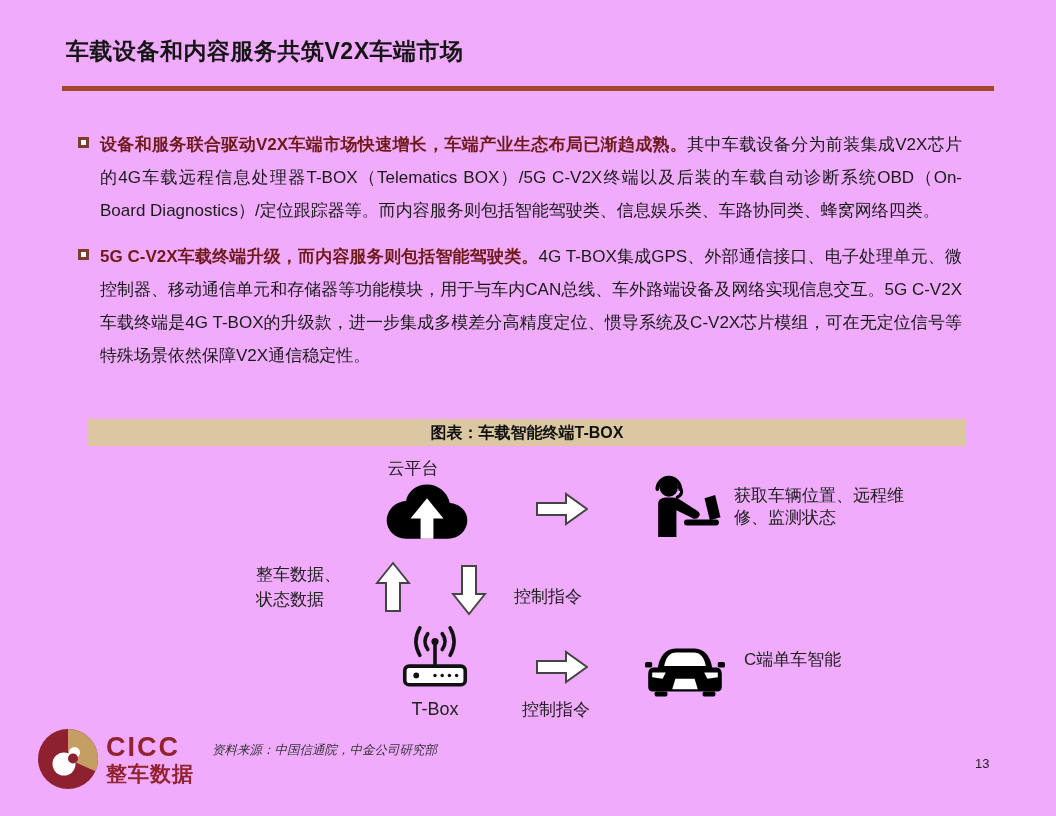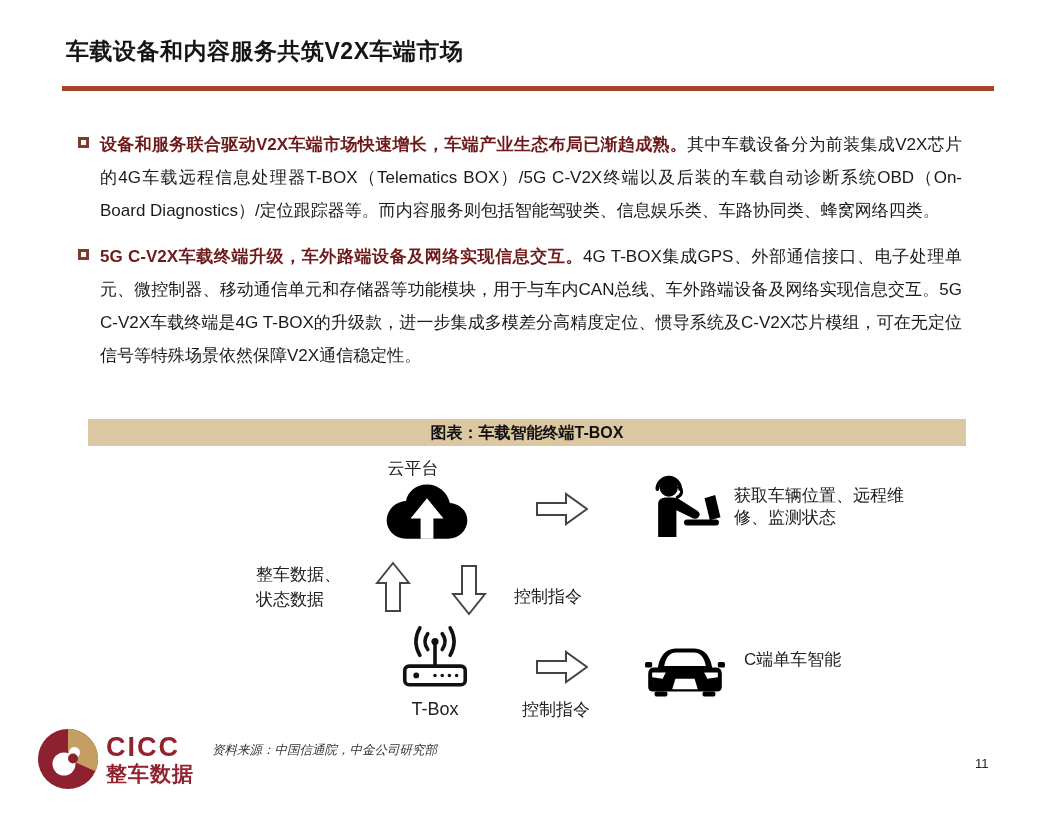--- a/index.html
+++ b/index.html
@@ -1,20 +1,20 @@
 <!DOCTYPE html>
 <html><head>
 <meta charset="utf-8">
 <style>
   * { margin:0; padding:0; box-sizing:border-box; }
   html,body { background:#e8e8e8; }
   body { font-family:"Liberation Sans","DejaVu Sans",sans-serif; }
   .slide {
     position:relative; width:1056px; height:816px;
-    background:#ffffff; margin:0 auto; overflow:hidden;
+    background:#f0abfc; margin:0 auto; overflow:hidden;
   }
   
   .title {
     position:absolute; left:66px; top:36px; width:940px;
     font-size:23px; font-weight:bold; color:#151515; letter-spacing:0.5px;
   }
   .title-rule {
     position:absolute; left:62px; top:86px; width:932px; height:5px;
     background:#A4462B;
   }
@@ -70,21 +70,21 @@
   <div class="title">车载设备和内容服务共筑V2X车端市场</div>
   <div class="title-rule"></div>
 
   <div class="paras">
     <div class="para">
       <span class="bullet-sq"></span>
       <span class="lead">设备和服务联合驱动V2X车端市场快速增长，车端产业生态布局已渐趋成熟。</span><span>其中车载设备分为前装集成V2X芯片的4G车载远程信息处理器T-BOX（Telematics BOX）/5G C-V2X终端以及后装的车载自动诊断系统OBD（On-Board Diagnostics）/定位跟踪器等。而内容服务则包括智能驾驶类、信息娱乐类、车路协同类、蜂窝网络四类。</span>
     </div>
     <div class="para">
       <span class="bullet-sq"></span>
-      <span class="lead">5G C-V2X车载终端升级，车外路端设备及网络实现信息交互。</span><span>4G T-BOX集成GPS、外部通信接口、电子处理单元、微控制器、移动通信单元和存储器等功能模块，用于与车内CAN总线、车外路端设备及网络实现信息交互。5G C-V2X车载终端是4G T-BOX的升级款，进一步集成多模差分高精度定位、惯导系统及C-V2X芯片模组，可在无定位信号等特殊场景依然保障V2X通信稳定性。</span>
+      <span class="lead">5G C-V2X车载终端升级，而内容服务则包括智能驾驶类。</span><span>4G T-BOX集成GPS、外部通信接口、电子处理单元、微控制器、移动通信单元和存储器等功能模块，用于与车内CAN总线、车外路端设备及网络实现信息交互。5G C-V2X车载终端是4G T-BOX的升级款，进一步集成多模差分高精度定位、惯导系统及C-V2X芯片模组，可在无定位信号等特殊场景依然保障V2X通信稳定性。</span>
     </div>
   </div>
 
   <div class="fig-header">图表：车载智能终端T-BOX</div>
 
   <div class="diag-label cloud-label">云平台</div>
 
   <svg class="dico ico-cloud" viewBox="0 0 100 72">
     <path fill="#000" d="M50 5 C38 5 29 13 27 23 C15 24 6 33 6 44 C6 55 15 64 27 64 L73 64 C85 64 94 55 94 44 C94 34 86 26 75 25 C72 13 62 5 50 5 Z"></path>
     <polygon fill="#fff" points="50,20 32,42 43,42 43,64 57,64 57,42 68,42"></polygon>
@@ -159,15 +159,15 @@
     <path d="M32 32 L32 2 A30 30 0 0 1 59.4 44.2 Z" fill="#C49E63"></path>
     <circle cx="28" cy="37" r="11.5" fill="#fff"></circle>
     <circle cx="38.5" cy="25.5" r="5.5" fill="#fff"></circle>
     <circle cx="37" cy="31.5" r="5" fill="#8E2130"></circle>
   </svg>
   <div class="wordmark">
     <div class="wm-en">CICC</div>
     <div class="wm-cn">整车数据</div>
   </div>
   <div class="source">资料来源：中国信通院，中金公司研究部</div>
-  <div class="page-num">11</div>
+  <div class="page-num">13</div>
 
 </div>
 
 </body></html>

